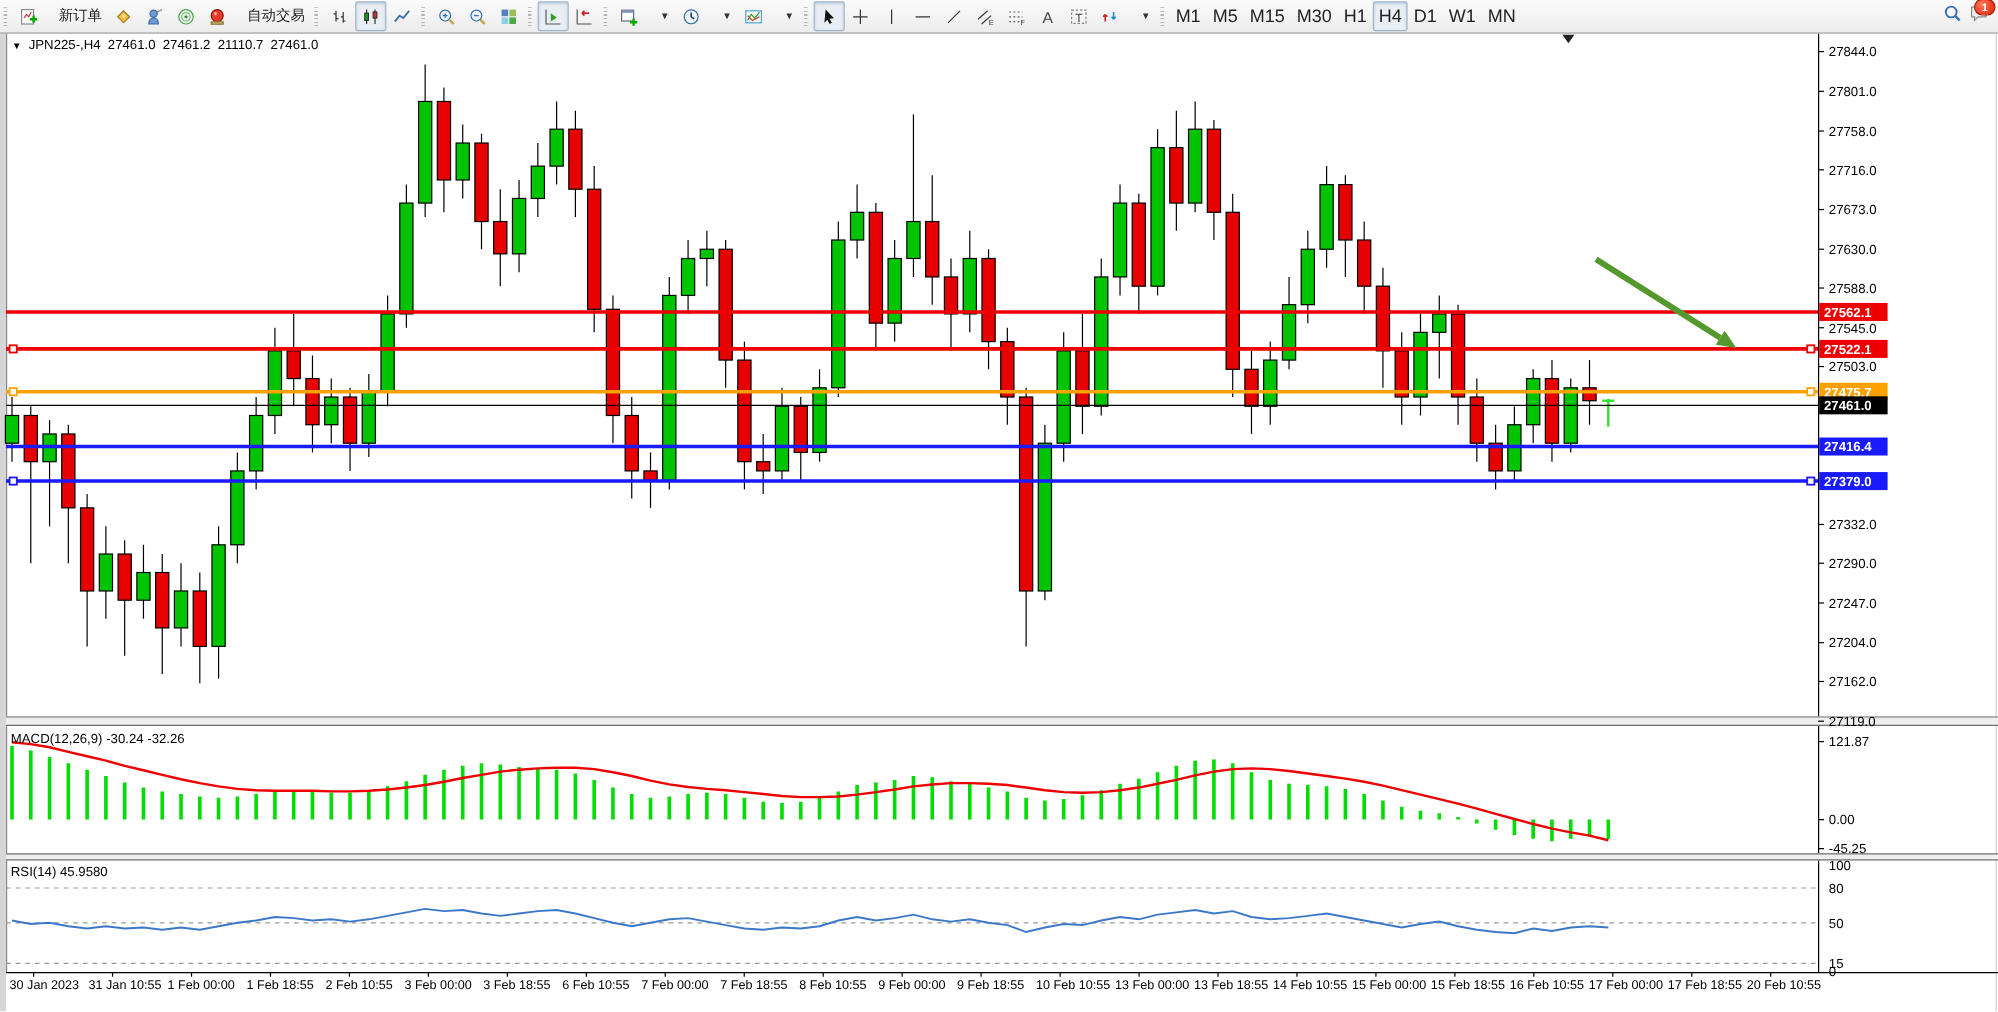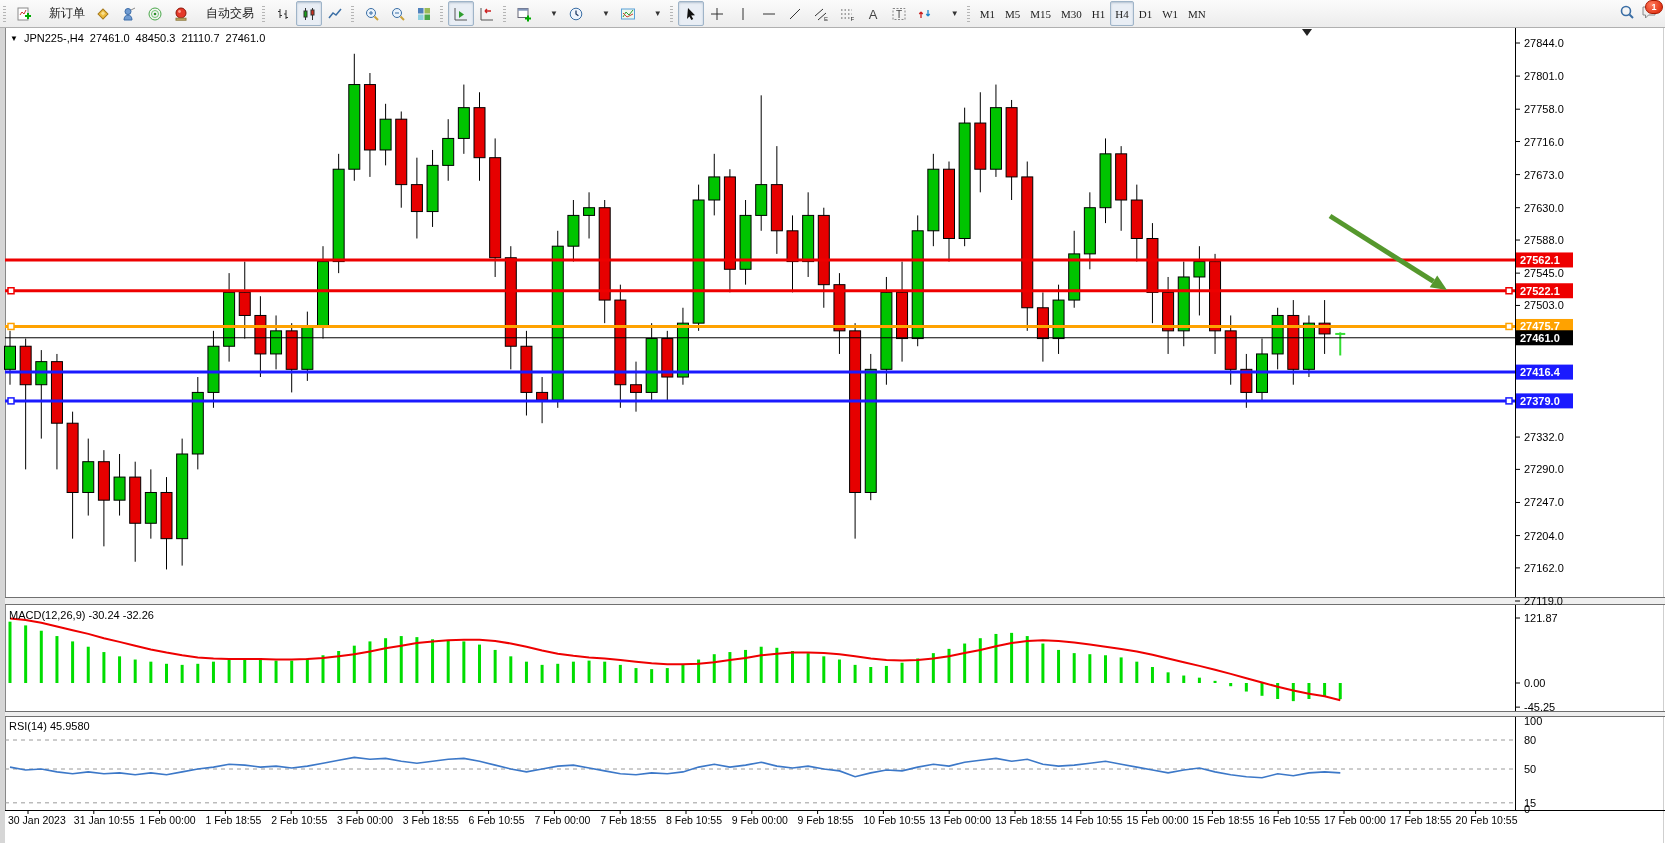--- a/index.html
+++ b/index.html
@@ -10,21 +10,21 @@
     background:linear-gradient(#fbfbfb,#ececec);border-bottom:1px solid #b0b0b0;
     display:flex;align-items:center;z-index:5;}
   .grip{width:3px;height:16px;margin:0 5px 0 3px;flex:none;
     background-image:repeating-linear-gradient(to bottom,#b5b5b5 0 1px,transparent 1px 3px);}
   .tb-btn{display:flex;align-items:center;gap:17px;height:21px;padding:1px 4px;
     border:1px solid transparent;border-radius:2px;font-size:12px;color:#1a1a1a;
     white-space:nowrap;cursor:default;flex:none;}
   .tb-btn.pressed{background:#e9eef5;border-color:#9fb4c8;box-shadow:inset 0 1px 2px rgba(80,110,140,.35);}
   .tb-btn .icon{width:16px;height:16px;display:inline-block;flex:none;}
   .tb-btn .caret{font-size:8px;color:#333;margin-left:1px;}
-  .tf .lbl{font-size:11px;color:#222;font-family:Liberation Serif, serif;}
+  .tf .lbl{font-size:15px;color:#222;}
   #tb-right{margin-left:auto;display:flex;align-items:center;padding-right:8px;gap:6px;}
   .badge-wrap{position:relative;}
   .badge{position:absolute;top:-4px;right:-6px;min-width:12px;height:12px;border-radius:7px;
     background:radial-gradient(circle at 35% 30%,#ff7a5c,#d91f00);color:#fff;font-size:9px;
     font-weight:bold;line-height:12px;text-align:center;padding:0 2px;border:1px solid #a81800;}
   
   #chart-header{position:absolute;left:10px;top:32px;font-size:11px;color:#000;z-index:4;
     display:flex;gap:6px;align-items:center;}
   #chart-header .tri{font-size:8px;}
   
@@ -245,21 +245,21 @@
         <span class="badge-wrap"><span class="icon" style="width: 18px; height: 18px;"><svg width="16" height="16" viewBox="0 0 16 16">
               <path d="M2 3h12v8H7.5L4.5 14v-3H2z" fill="#efefef" stroke="#8a8a8a"></path>
             </svg></span><span class="badge">1</span></span>
       </div>
     </div>
 
 <div id="chart-header">
   <span class="tri">▼</span>
   <span>JPN225-,H4</span>
   <span>27461.0</span>
-  <span>48450.3</span>
+  <span>27461.2</span>
   <span>21110.7</span>
   <span>27461.0</span>
 </div>
 
 <svg id="chart-svg" width="1665" height="843">
       <g>
         <rect x="5" y="28" width="1510" height="815" fill="#ffffff"></rect>
         <line x1="0" y1="27.5" x2="1665" y2="27.5" stroke="#b0b0b0"></line>
         <rect x="0" y="28" width="5" height="815" fill="#d6d6d6"></rect>
         <line x1="5.5" y1="28" x2="5.5" y2="810" stroke="#888"></line>

